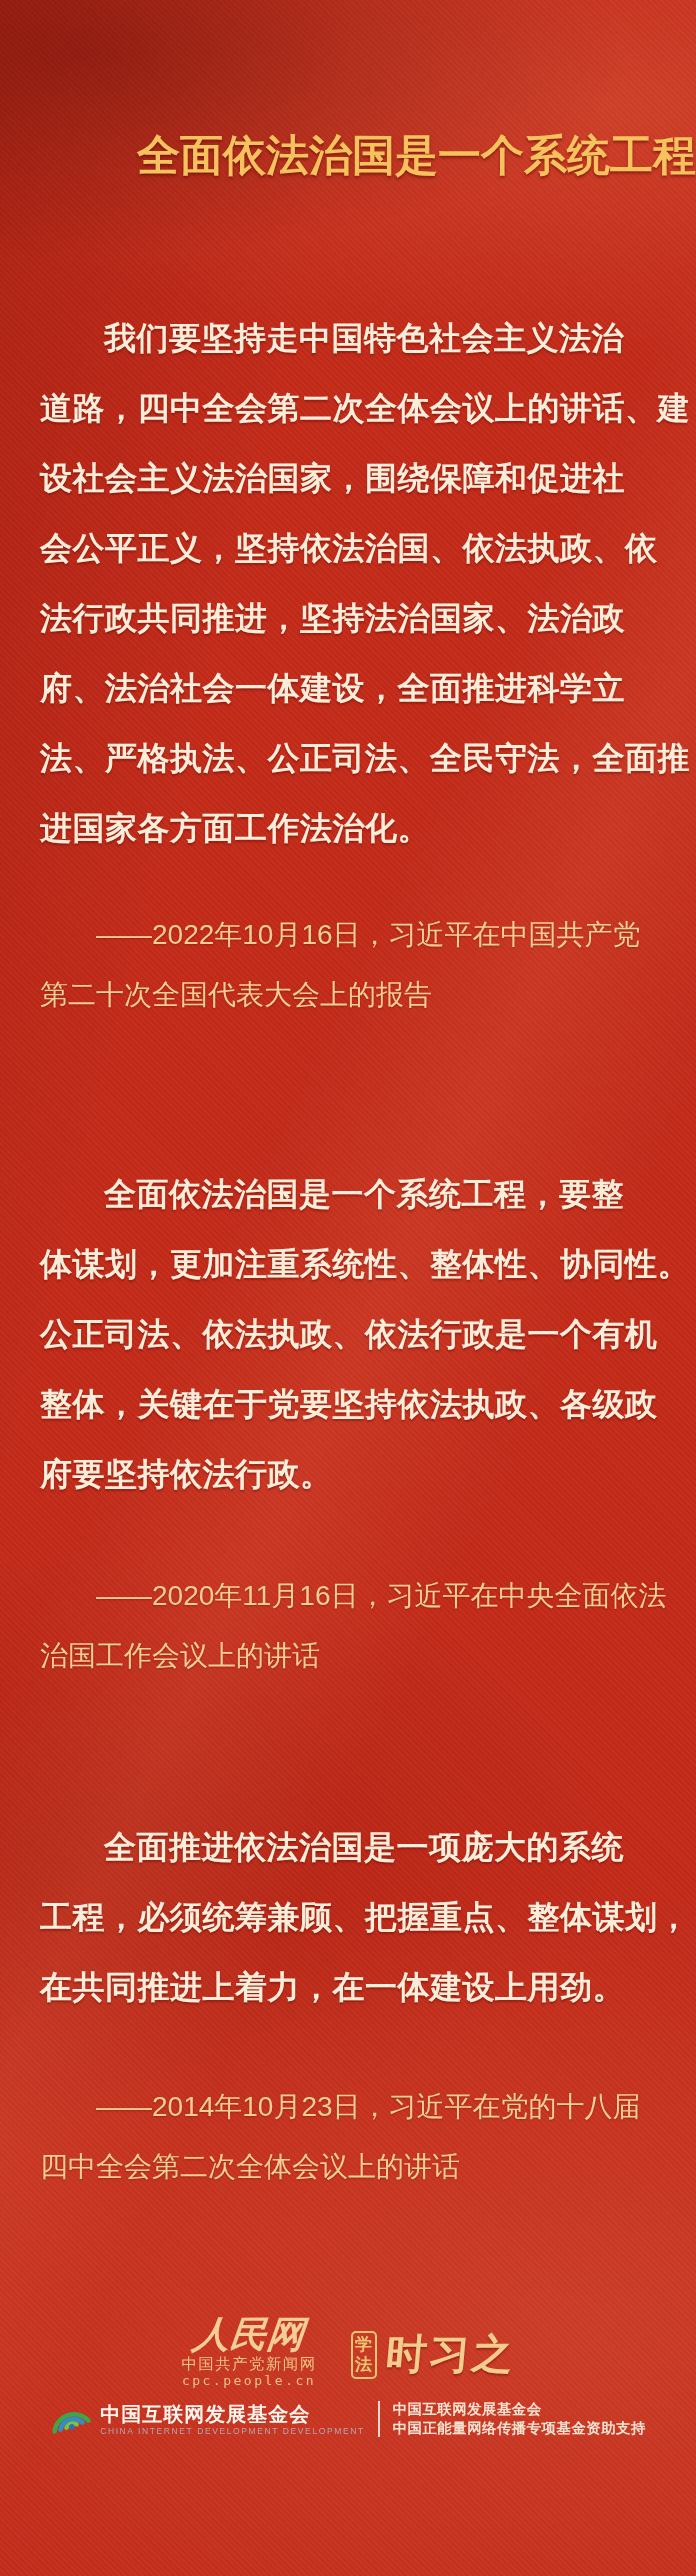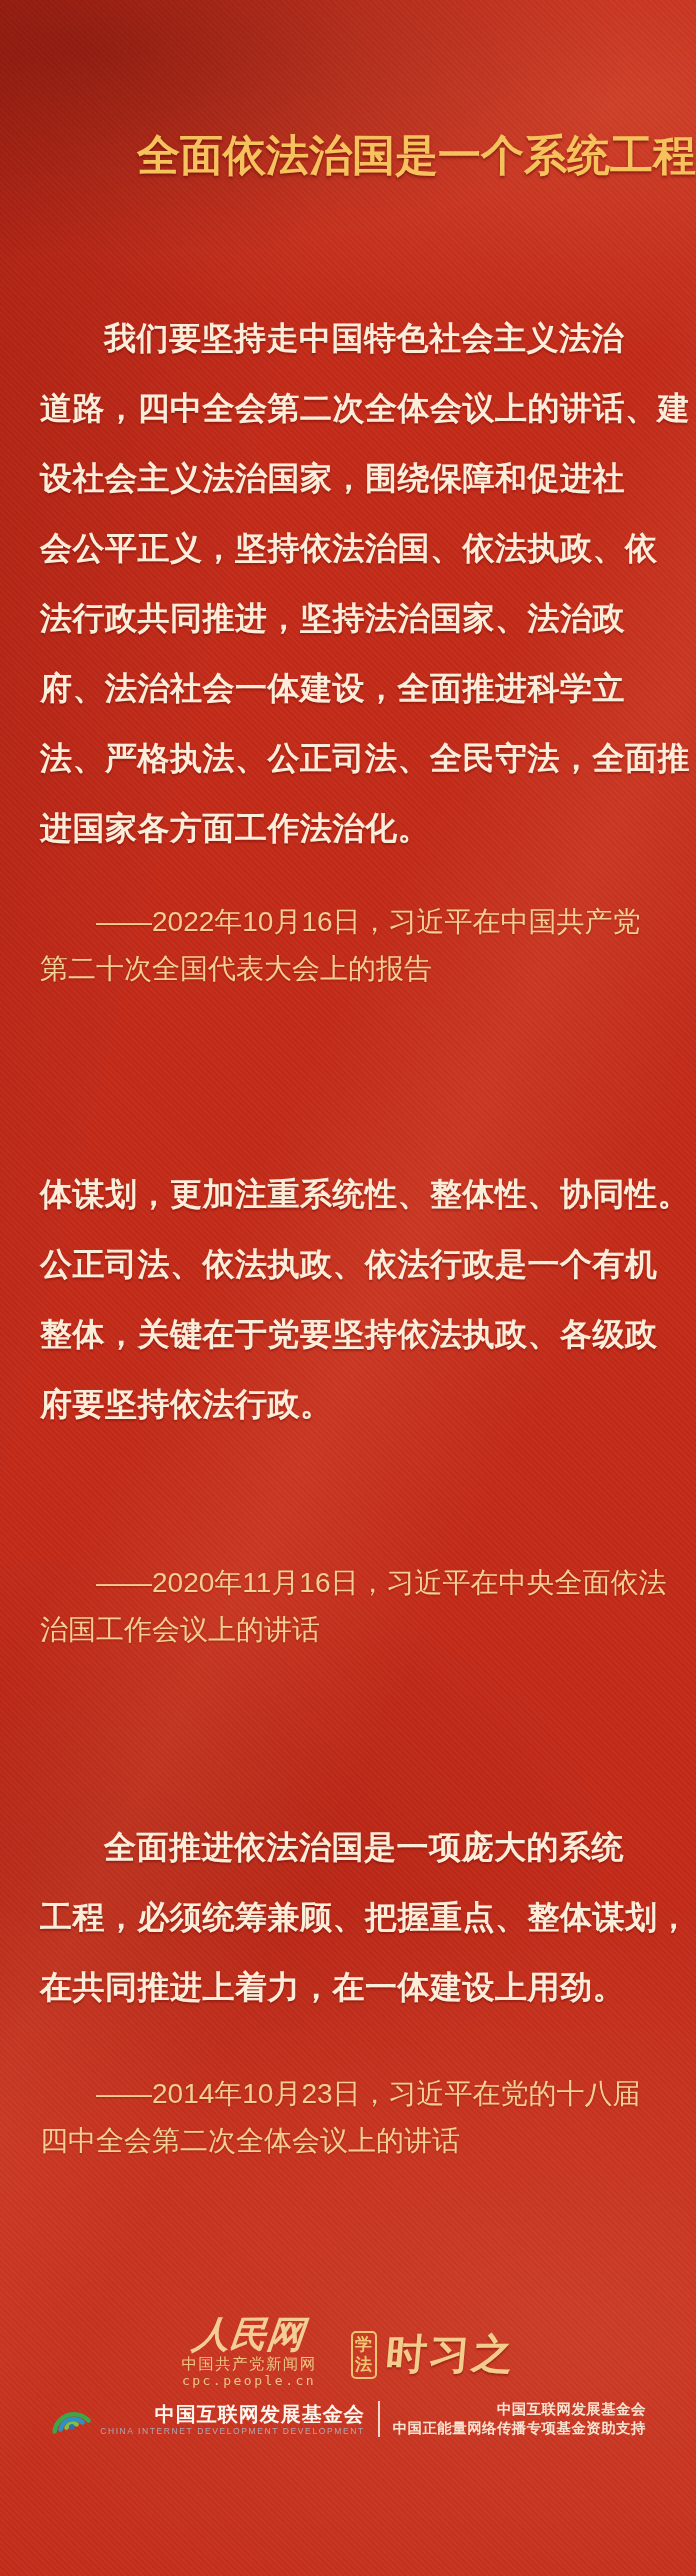--- a/index.html
+++ b/index.html
@@ -33,20 +33,21 @@
     color:#faeedb;white-space:nowrap;
     text-shadow:0 2px 2px rgba(95,8,0,.4);
     letter-spacing:0.5px;
     font-family:Liberation Serif, serif;
   }
   .attr{position:absolute;left:40px;width:617px;}
   .aline{
     font-size:28px;line-height:47px;font-weight:500;
     color:#f4cf92;white-space:nowrap;
     text-shadow:0 1px 2px rgba(95,8,0,.35);
+    margin-top:13px;
   }
   .indent{padding-left:2em;}
 
   .branding{
     position:absolute;top:2315px;left:0;width:100%;
     display:flex;justify-content:center;align-items:flex-start;gap:34px;
   }
   .people{ text-align:center; color:#efc88a; }
   .people .script{
     font-family:"DejaVu Serif",serif;
@@ -72,21 +73,21 @@
   }
   .wordmark{
     font-size:41px;font-weight:900;color:#f3cd8d;
     transform:skewX(-5deg);
     text-shadow:0 2px 2px rgba(95,8,0,.4);
     letter-spacing:2px;
   }
 
   .footer{
     position:absolute;top:2400px;left:0;width:100%;
-    display:flex;justify-content:center;align-items:center;gap:13px;text-align:right;
+    display:flex;justify-content:center;align-items:center;gap:13px;
   }
   .f-left{display:flex;align-items:center;gap:6px;}
   .wifi{width:44px;height:34px;flex:0 0 auto;}
   .f-name-wrap{display:flex;flex-direction:column;}
   .f-name{
     font-size:20px;font-weight:bold;color:#fdf6ee;line-height:24px;letter-spacing:1px;
   }
   .f-eng{
     font-size:8.5px;letter-spacing:1.6px;line-height:11px;
     color:#a9c2d4;opacity:.8;white-space:nowrap;
@@ -113,20 +114,21 @@
     <div class="qline">府、法治社会一体建设，全面推进科学立</div>
     <div class="qline">法、严格执法、公正司法、全民守法，全面推</div>
     <div class="qline">进国家各方面工作法治化。</div>
   </section>
   <section class="attr" style="top:898px">
     <div class="aline indent">——2022年10月16日，习近平在中国共产党</div>
     <div class="aline">第二十次全国代表大会上的报告</div>
   </section>
 
   <section class="quote" style="top:1159px">
+    <div class="qline indent">全面依法治国是一个系统工程，要整</div>
     <div class="qline">体谋划，更加注重系统性、整体性、协同性。</div>
     <div class="qline">公正司法、依法执政、依法行政是一个有机</div>
     <div class="qline">整体，关键在于党要坚持依法执政、各级政</div>
     <div class="qline">府要坚持依法行政。</div>
   </section>
   <section class="attr" style="top:1559px">
     <div class="aline indent">——2020年11月16日，习近平在中央全面依法</div>
     <div class="aline">治国工作会议上的讲话</div>
   </section>
 

